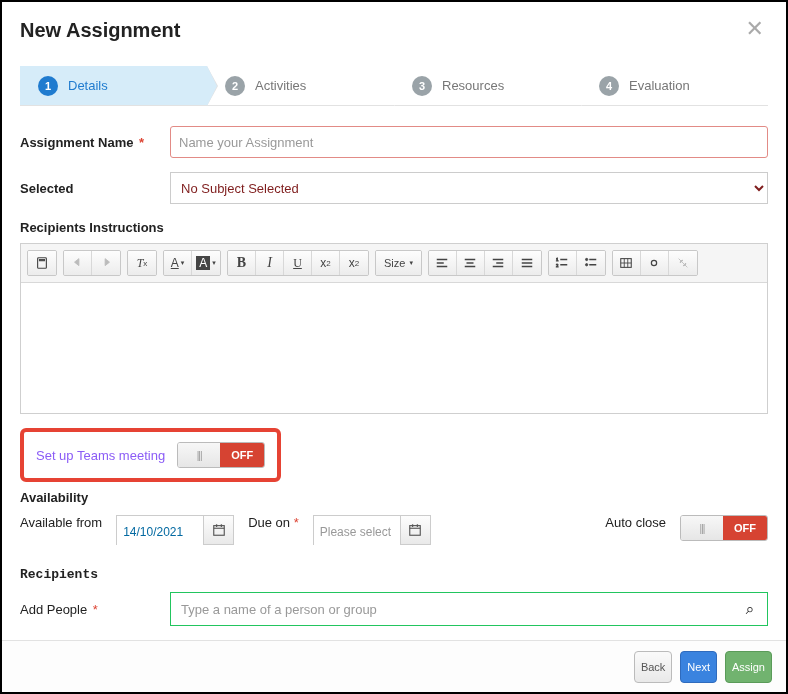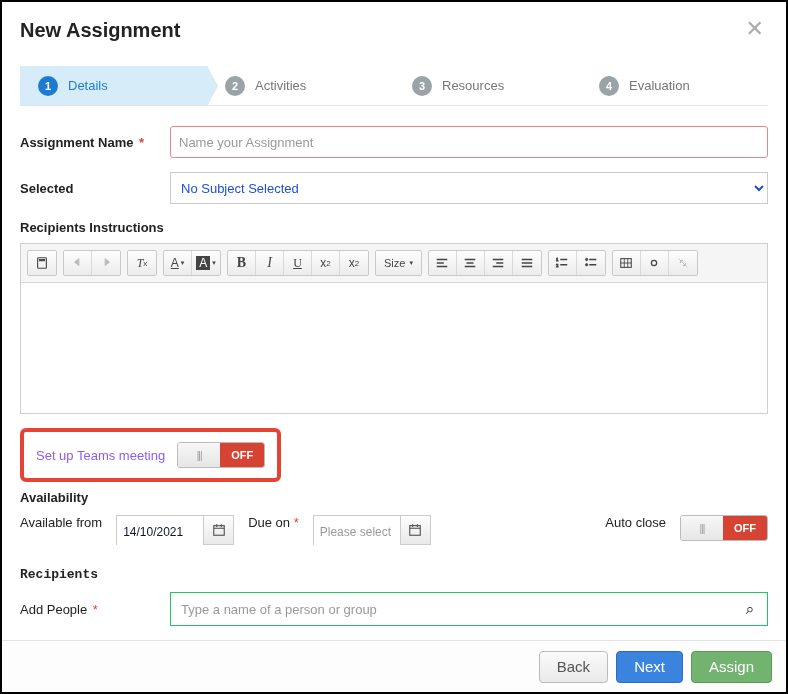--- a/index.html
+++ b/index.html
@@ -19,24 +19,24 @@
   .step.active::after { border-left-color:#d6ecf9; }
   .step.active::before { content:""; position:absolute; right:-11px; top:0; width:0; height:0; border-top:20px solid transparent; border-bottom:20px solid transparent; border-left:11px solid #e2e2e2; z-index:1; }
   .step:last-child::after, .step:last-child::before { display:none; }
 
   .scroll { position:absolute; top:110px; bottom:52px; left:18px; right:6px; overflow-y:scroll; padding-right:12px; }
 
   .row { display:flex; align-items:center; margin-top:14px; }
   .label { width:150px; font-weight:600; color:#222; font-size:13px; }
   .label .req { color:#d43; margin-left:2px; }
   .field { flex:1; }
-  input[type=text] { width:100%; height:32px; padding:0 8px; border:1px solid #ccc; font-size:13px; color:#0f172a; }
+  input[type=text] { width:100%; height:32px; padding:0 8px; border:1px solid #ccc; font-size:13px; color:#0369a1; }
   input[type=text]::placeholder { color:#999; }
   .name-input { border:1px solid #e28b86 !important; border-radius:3px; }
-  select.subject { width:100%; height:32px; border:1px solid #ccc; font-size:13px; padding:0 6px; color:#1d4ed8; background:#fff; }
+  select.subject { width:100%; height:32px; border:1px solid #ccc; font-size:13px; padding:0 6px; color:#7f1d1d; background:#fff; }
 
   .section-head { font-weight:600; color:#222; font-size:13px; margin-top:16px; }
 
   
   .editor { border:1px solid #cfcfcf; margin-top:8px; background:#fff; }
   .toolbar { display:flex; flex-wrap:wrap; gap:6px; padding:6px; background:#f5f5f5; border-bottom:1px solid #d8d8d8; align-items:center; }
   .tbgrp { display:flex; border:1px solid #c8c8c8; border-radius:2px; overflow:hidden; }
   .tb { width:28px; height:24px; display:flex; align-items:center; justify-content:center; font-size:12px; color:#444; background:linear-gradient(#fdfdfd,#ececec); cursor:pointer; border-right:1px solid #d8d8d8; }
   .tb:last-child { border-right:none; }
   .tb svg { width:14px; height:14px; fill:#444; stroke:#444; }
@@ -64,21 +64,21 @@
   .date-field .cal { width:30px; display:flex; align-items:center; justify-content:center; background:linear-gradient(#fdfdfd,#e9e9e9); border-left:1px solid #ccc; color:#555; font-size:13px; }
   .spacer { flex:1; }
 
   
   .recip-search { display:flex; border:1px solid #22c55e; height:34px; }
   .recip-search input { border:none; flex:1; padding:0 10px; font-size:13px; }
   .recip-search .mag { width:34px; display:flex; align-items:center; justify-content:center; font-size:15px; color:#111; }
 
   
   .footer { position:absolute; bottom:0; left:0; right:0; height:52px; background:#fdfdfd; border-top:1px solid #e2e2e2; display:flex; justify-content:flex-end; align-items:center; gap:8px; padding:0 14px; }
-  .btn { height:32px; padding:0 17px; border-radius:4px; font-size:15px; border:1px solid #bbb; cursor:pointer; display:flex; align-items:center; }
+  .btn { height:32px; padding:0 6px; border-radius:4px; font-size:11px; border:1px solid #bbb; cursor:pointer; display:flex; align-items:center; }
   .btn.back { background:linear-gradient(#fafafa,#e9e9e9); color:#555; }
   .btn.next { background:#3a83df; border-color:#2f6bbd; color:#ffffff; }
   .btn.assign { background:#71b36f; border-color:#5a9b59; color:#fff; }
 
   
   .scroll::-webkit-scrollbar { width:10px; }
   .scroll::-webkit-scrollbar-thumb { background:#bfbfbf; border-radius:5px; }
   .scroll::-webkit-scrollbar-track { background:#eee; }
 </style>
 </head>

